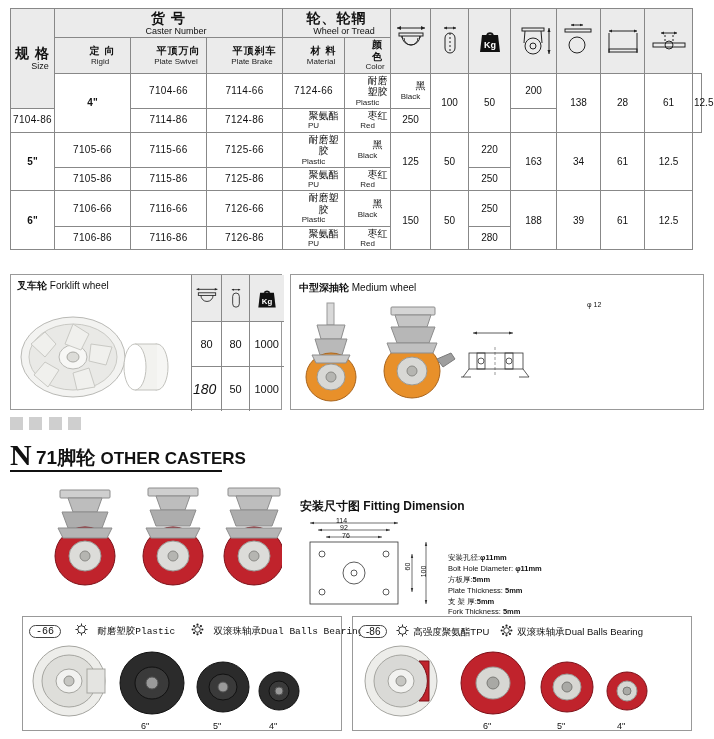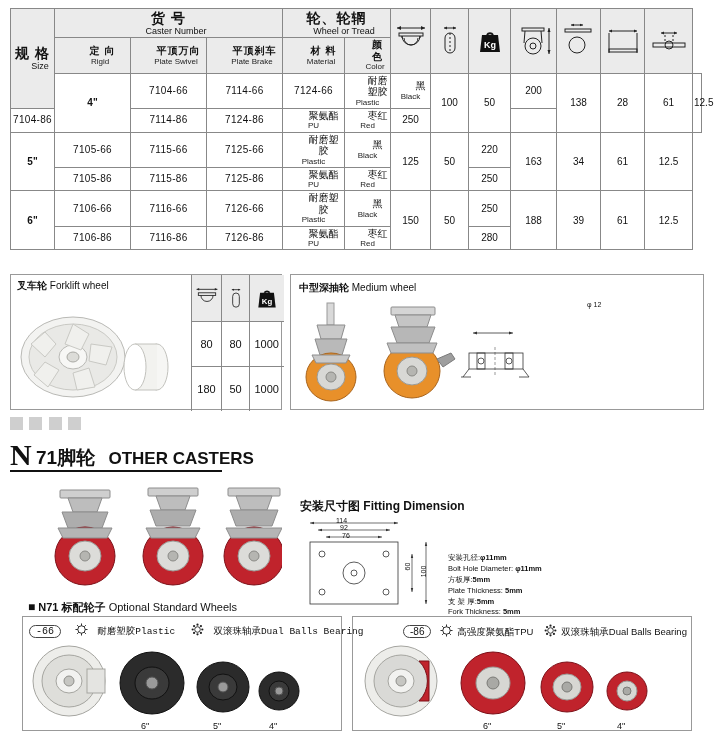--- a/index.html
+++ b/index.html
@@ -48,21 +48,21 @@
   .boxtitle .en { }
   .n-letter {
     position:absolute; left: 10px; top: 432px;
     font-size: 30px; font-weight: bold; font-family: "Liberation Serif", serif;
     line-height: 1;
   }
   .n71-text {
     position:absolute; left: 36px; top: 437px;
     font-size: 19px; font-weight: bold;
   }
-  .n71-text .other { font-size: 17px; margin-left: 8px; }
+  .n71-text .other { font-size: 17px; }
   .n71-rule { position:absolute; left: 10px; top: 462px; width: 212px; height: 2px; background:#111; }
   .swatches { position:absolute; left: 10px; top: 408px; }
   .sw { width: 13px; height: 13px; background:#cfcfcf; display:inline-block; margin-right: 2px; }
 
   
   .optbox { position:absolute; border:1px solid #999; }
   .opttag {
     display:inline-block; border:1px solid #444; border-radius: 9px;
     padding: 0 6px; font-size: 10px; background:#fff; margin-right:4px;
   }
@@ -372,21 +372,21 @@
               <text x="13" y="22" font-size="9" fill="#fff" text-anchor="middle" font-family="Liberation Sans, sans-serif" font-weight="bold">Kg</text>
             </svg>
           </td>
         </tr>
         <tr>
           <td style="border:1px solid #888; border-left:1px solid #888; text-align:center; font-size:11px; height:45px;">80</td>
           <td style="border:1px solid #888; text-align:center; font-size:11px;">80</td>
           <td style="border:1px solid #888; border-right:none; text-align:center; font-size:11px;">1000</td>
         </tr>
         <tr>
-          <td style="border:1px solid #888; border-left:1px solid #888; border-bottom:none; text-align:center; font-size:11px; height:45px;">180</td>
+          <td style="border:1px solid #888; border-left:1px solid #888; border-bottom:none; font-size:14px; height:45px;font-style:italic;">180</td>
           <td style="border:1px solid #888; border-bottom:none; text-align:center; font-size:11px;">50</td>
           <td style="border:1px solid #888; border-right:none; border-bottom:none; text-align:center; font-size:11px;">1000</td>
         </tr>
       </tbody>
         </table>
     </div>
 
     <div style="position:absolute; left:6px; top:24px;">
       <svg width="170" height="105" viewBox="0 0 170 105">
 
@@ -496,26 +496,20 @@
         <path d="M86 10 h36 l-5 14 h-26 z" fill="#bdbdbd" stroke="#8d8d8d"></path>
         <path d="M80 24 h48 l-6 16 h-36 z" fill="#adadad" stroke="#8d8d8d"></path>
         <ellipse cx="104" cy="70" rx="30" ry="29" fill="#c0232c" stroke="#7d1018"></ellipse>
         <ellipse cx="104" cy="70" rx="16" ry="15" fill="#dcdcd9" stroke="#9a9a96"></ellipse>
         <ellipse cx="104" cy="70" rx="5" ry="5" fill="#b5b5b1" stroke="#8a8a86"></ellipse>
         <path d="M76 42 h56 l-5 10 h-46 z" fill="#b5b5b5" stroke="#8d8d8d"></path>
       </g>
     </svg>
   </div>
 
-  <div style="position:absolute; left:28px; top:592px; font-size:11px;">
-    <span class="bullet-n">■</span>
-    <b>N71</b>
-    <b>标配轮子</b>
-    <span>Optional Standard Wheels</span>
-  </div>
 
   <div class="dimtitle" style="left:300px; top:490px;">安装尺寸图 Fitting Dimension</div>
   <div style="position:absolute; left:300px; top:508px;">
     <svg width="160" height="92" viewBox="0 0 160 92">
 
       <g stroke="#333" stroke-width="0.7" fill="none">
         <line x1="10" y1="7" x2="98" y2="7"></line>
           <line x1="18" y1="14" x2="90" y2="14"></line>
           <line x1="26" y1="21" x2="82" y2="21"></line>
       </g>
@@ -636,21 +630,21 @@
         <ellipse cx="252" cy="52" rx="4" ry="4" fill="#9a9a9a" stroke="#555"></ellipse>
       </svg>
     </div>
 
     <div class="wheelsize-label" style="position:absolute; left:118px; top:104px;">6"</div>
     <div class="wheelsize-label" style="position:absolute; left:190px; top:104px;">5"</div>
     <div class="wheelsize-label" style="position:absolute; left:246px; top:104px;">4"</div>
   </div>
 
   <div class="optbox" style="left:352px; top:608px; width:340px; height:115px;">
-    <div style="position:absolute; left:6px; top:4px; white-space:nowrap;margin-left:44px;">
+    <div style="position:absolute; left:6px; top:4px; white-space:nowrap;">
       <span class="opttag">-86</span>
       <span style="display:inline-block; vertical-align:middle;">
         <svg width="13" height="13" viewBox="0 0 14 14">
             <circle cx="7" cy="7" r="4" fill="none" stroke="#222"></circle>
         <g stroke="#222">
               <line x1="7" y1="0.5" x2="7" y2="3"></line>
               <line x1="7" y1="11" x2="7" y2="13.5"></line>
         <line x1="0.5" y1="7" x2="3" y2="7"></line>
               <line x1="11" y1="7" x2="13.5" y2="7"></line>
         <line x1="2.3" y1="2.3" x2="4" y2="4"></line>

